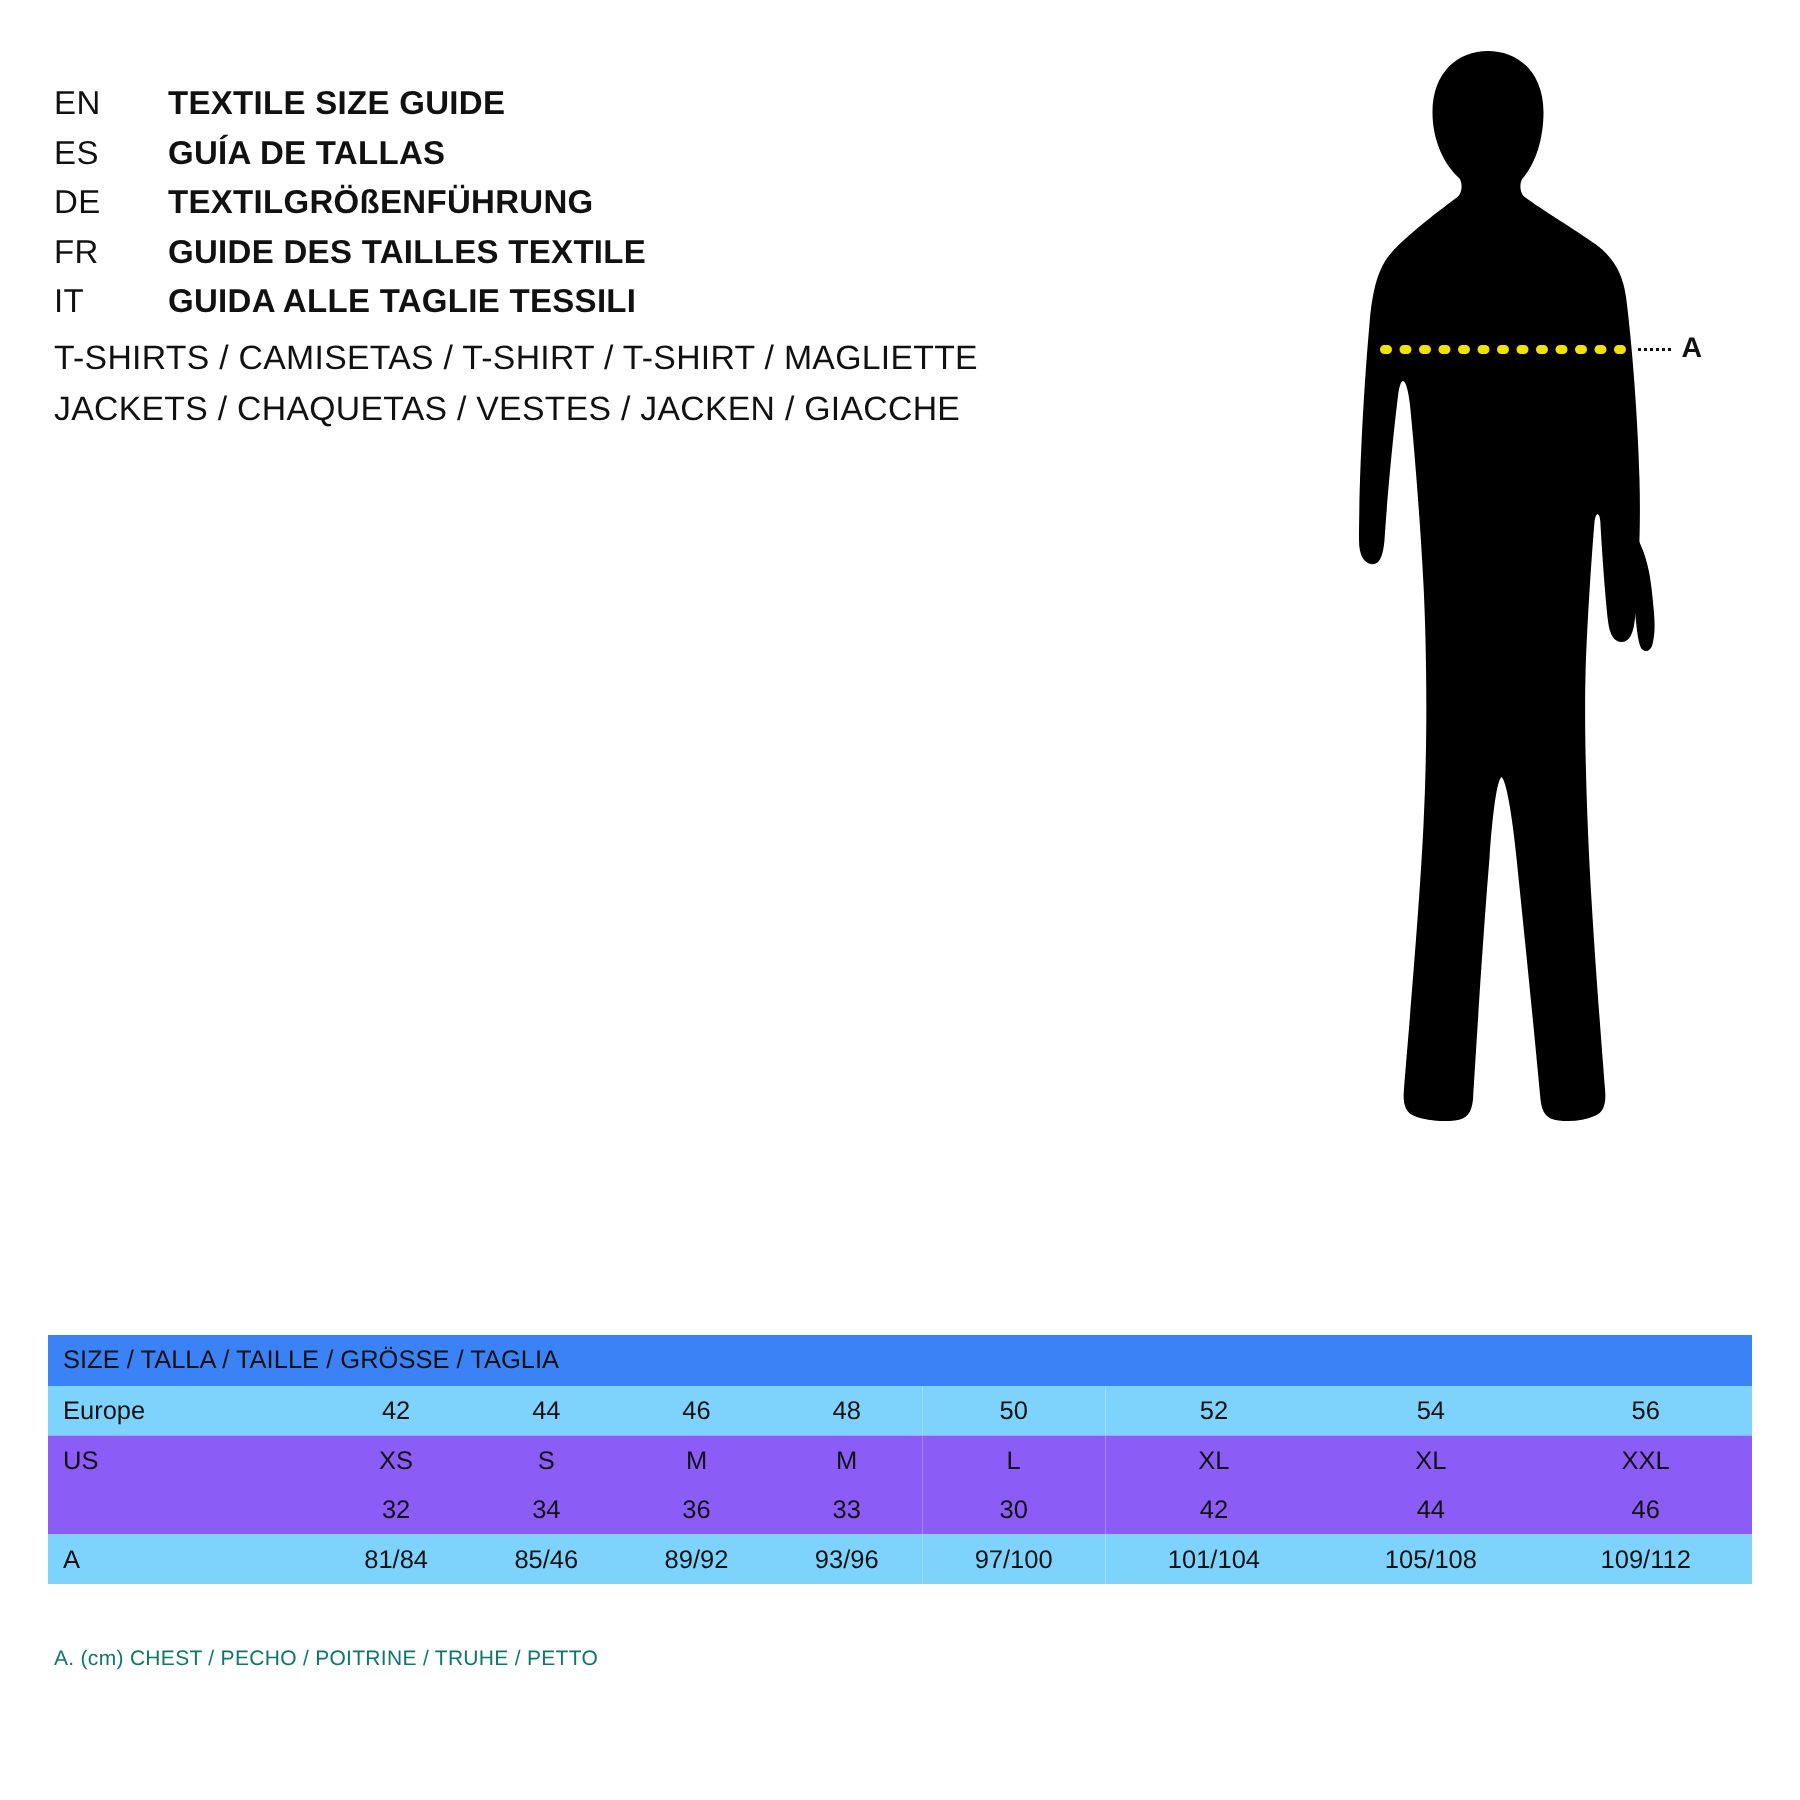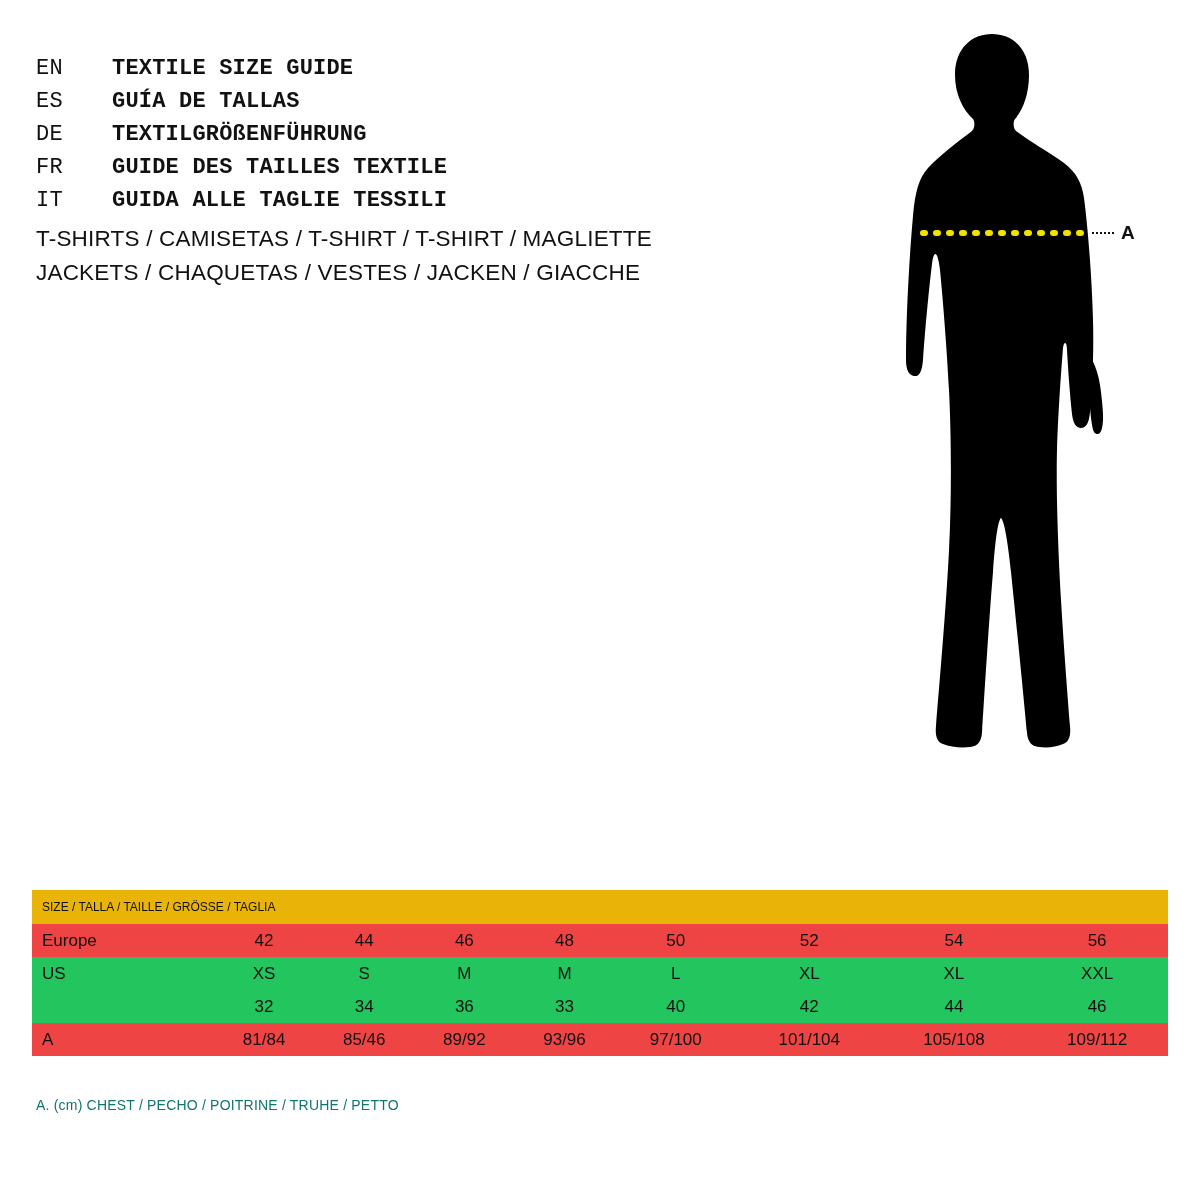--- a/index.html
+++ b/index.html
@@ -21,21 +21,20 @@
     width: 1200px;
     height: 1200px;
   }
 
   
   .lang-block {
     position: absolute;
     left: 36px;
     top: 28px;
     width: 700px;
-    font-family: Liberation Mono, monospace;
   }
   .lang-row {
     display: flex;
     align-items: baseline;
     height: 33px;
   }
   .lang-code {
     width: 76px;
     font-size: 22px;
     letter-spacing: 0.3px;
@@ -119,29 +118,29 @@
     text-align: center;
     font-weight: 400;
     color: #111;
   }
   .size-table .rowhead {
     text-align: left;
     padding-left: 10px;
     width: 172px;
   }
   .row-header td {
-    background: #eab308;
-    font-size: 12px;
+    background: #3b82f6;
+    font-size: 17px;
     height: 34px;
   }
   .row-shade td {
-    background: #22c55e;
+    background: #8b5cf6;
   }
   .row-plain td {
-    background: #ef4444;
+    background: #7dd3fc;
   }
 
   .footnote {
     position: absolute;
     left: 36px;
     top: 1097px;
     font-size: 14px;
     color: #0f766e;
     letter-spacing: 0.2px;
   }
@@ -265,21 +264,21 @@
         <td>XL</td>
         <td>XL</td>
         <td>XXL</td>
       </tr>
       <tr class="row-shade">
         <td class="rowhead"></td>
         <td>32</td>
         <td>34</td>
         <td>36</td>
         <td>33</td>
-        <td>40</td>
+        <td>30</td>
         <td>42</td>
         <td>44</td>
         <td>46</td>
       </tr>
       <tr class="row-plain">
         <td class="rowhead">A</td>
         <td>81/84</td>
         <td>85/46</td>
         <td>89/92</td>
         <td>93/96</td>

